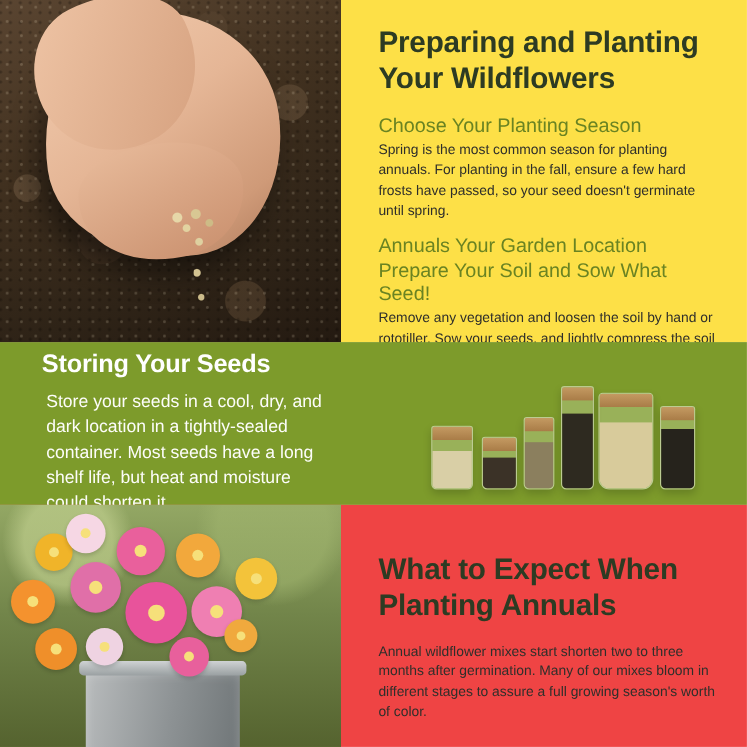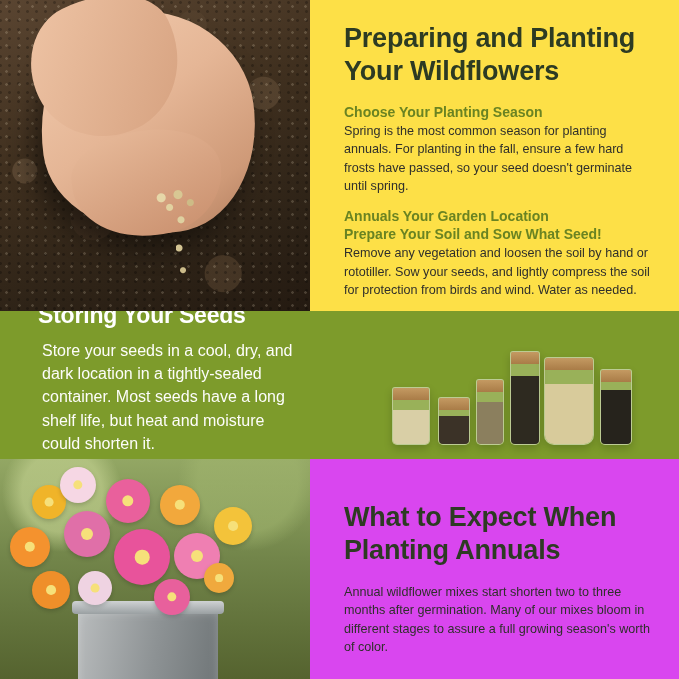--- a/index.html
+++ b/index.html
@@ -120,39 +120,39 @@
   }
   .h1 {
     font-size: 27px;
     line-height: 1.22;
     font-weight: bold;
     color: #2d3b23;
     margin: 8px 0 16px 0;
     letter-spacing: -0.2px;
   }
   .sub {
-    font-size: 14px;
-    font-weight: bold;
+    font-size: 18px;
+    font-weight: normal;
     color: #6a8322;
     margin: 0 0 2px 0;
   }
   .body-txt {
     font-size: 12.6px;
     line-height: 1.46;
     color: #2f2f2b;
     margin: 0 0 13px 0;
   }
 
   
   .sec2 {
     display: flex;
     height: 148px;
     background: #7d9b2b;
     color: #ffffff;
-    align-items: flex-end;
+    align-items: center;
   }
   .sec2-text {
     width: 330px;
     padding: 20px 22px 0 38px;
     box-sizing: border-box;
   }
   .h2 {
     font-size: 23px;
     font-weight: bold;
     margin: 0 0 10px 0;
@@ -186,21 +186,21 @@
   }
   .jar .fill {
     position: absolute;
     left: 0; right: 0; bottom: 0;
   }
 
   
   .sec3 {
     display: flex;
     height: 220px;
-    background: #d946ef;
+    background: #ef4444;
   }
   .sec3-img {
     width: 310px;
     height: 220px;
     position: relative;
     overflow: hidden;
     background: #7a8c52;
   }
   .garden-bg {
     position: absolute;

